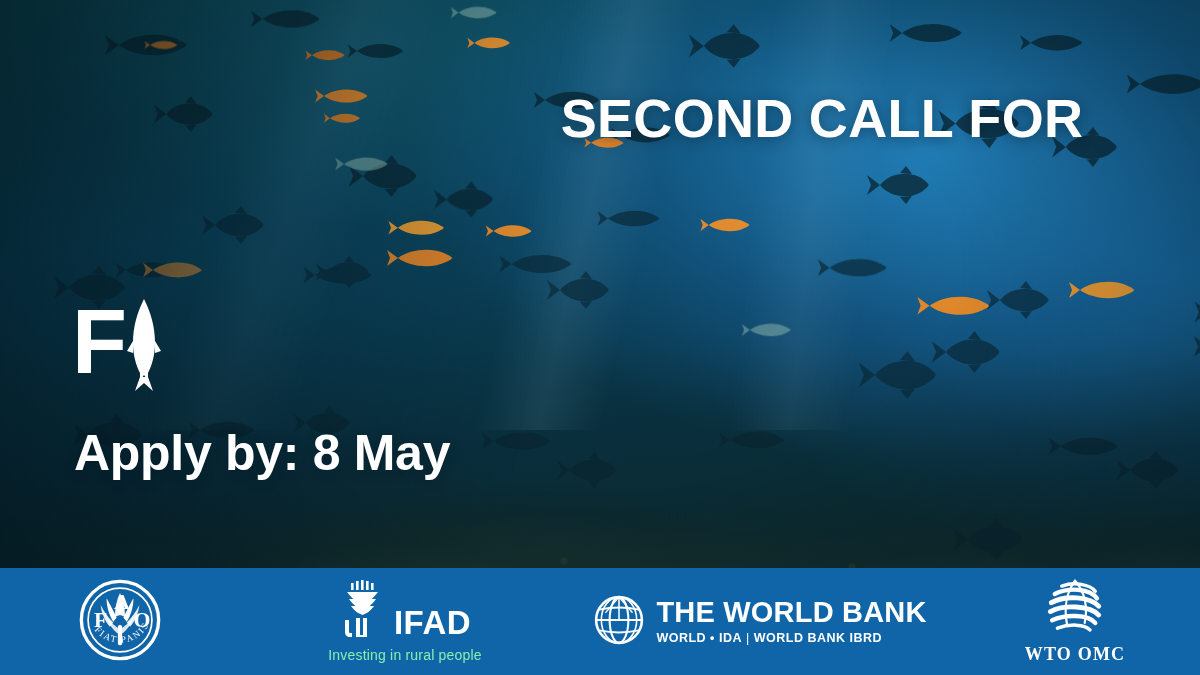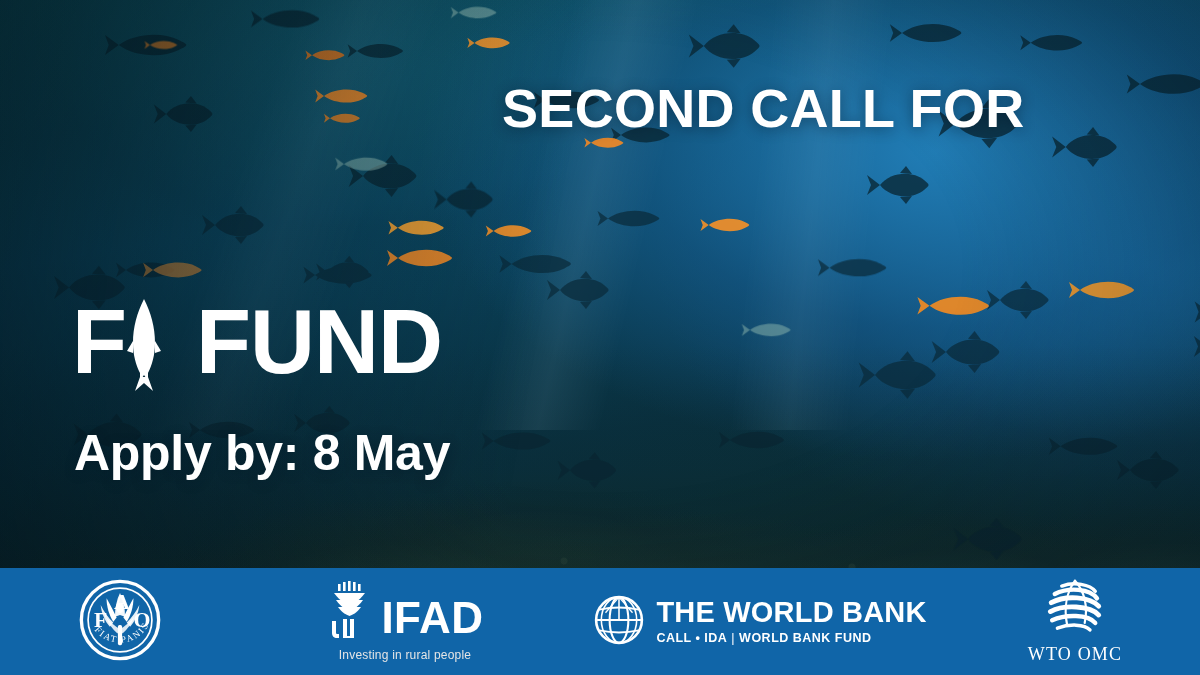--- a/index.html
+++ b/index.html
@@ -76,23 +76,23 @@
       radial-gradient(ellipse 900px 560px at 50% 46%, rgba(0,0,0,0) 40%, rgba(2,18,26,0.42) 100%);
   }
 
   
   .fishlayer { position:absolute; left:0; top:0; width:1200px; height:580px; }
   .fishlayer svg { position:absolute; left:0; top:0; }
 
   
   .headline {
     position:absolute;
-    right:58px; top:78px;
+    right:58px; top:88px;
     width:640px;
-    text-align:left;
+    text-align:center;
     color:#ffffff;
     font-size:54px;
     line-height:1.13;
     font-weight:bold;
     letter-spacing:0.3px;
     text-shadow:0 2px 14px rgba(0,20,35,0.45);
   }
 
   
   .wordmark {
@@ -124,31 +124,31 @@
     display:flex; align-items:center;
   }
   .logo-slot { display:flex; align-items:center; justify-content:center; height:100%; }
   .slot-fao { width:240px; }
   .slot-ifad { width:330px; }
   .slot-wb  { width:380px;justify-content:center; }
   .slot-wto { width:250px; }
 
   .ifad-wrap { display:flex; flex-direction:column; align-items:center; }
   .ifad-top { display:flex; align-items:flex-end; }
-  .ifad-name { color:#fff; font-size:44px; font-weight:bold; letter-spacing:0.5px; margin-left:3px; }
-  .ifad-tag { color:#e5e5e5; font-size:12px; margin-top:5px; letter-spacing:0.2px; }
+  .ifad-name { color:#fff; font-size:33px; font-weight:bold; letter-spacing:0.5px; margin-left:3px; }
+  .ifad-tag { color:#86efac; font-size:14px; margin-top:5px; letter-spacing:0.2px; }
 
   .wb-wrap { display:flex; align-items:center; }
   .wb-text { margin-left:11px; }
   .wb-title { color:#fff; font-size:29px; font-weight:bold; letter-spacing:0.2px; line-height:1.02; }
   .wb-sub { color:#fff; font-size:12.5px; font-weight:bold; letter-spacing:0.5px; margin-top:3px; white-space:nowrap; }
   .wb-sub .divider { font-weight:normal; padding:0 4px; }
 
   .wto-wrap { display:flex; flex-direction:column; align-items:center; }
-  .wto-text { color:#fff; font-family:"Liberation Serif", serif; font-size:18px; font-weight:normal; letter-spacing:1.2px; margin-top:3px; }
+  .wto-text { color:#fff; font-family:"Liberation Serif", serif; font-size:18px; font-weight:bold; letter-spacing:1.2px; margin-top:3px; }
 </style>
 </head>
 <body>
 
 <div id="poster">
 
   <div class="bg"></div>
   <div class="reef"></div>
   <div class="reef-tex"></div>
   <div class="shafts"></div>
@@ -286,21 +286,20 @@
     <span class="wm-fishglyph">
       <svg width="34" height="96" viewBox="0 0 34 96" aria-hidden="true">
 
         <path fill="#ffffff" d="M17,2 C24,16 28,30 28,46 C28,58 25,68 21,76 L21,84 L17,78 L13,84 L13,76 C9,68 6,58 6,46 C6,30 10,16 17,2 Z"></path>
         <path fill="#ffffff" d="M6,44 L0,54 L6,56 Z"></path>
         <path fill="#ffffff" d="M28,44 L34,54 L28,56 Z"></path>
         <path fill="#ffffff" d="M13,80 L8,94 L17,86 L26,94 L21,80 Z"></path>
       </svg>
     </span>
     <span class="wm-part" style="width:34px"></span>
-    <span class="wm-part">FUND</span>
   </div>
 
   <div class="apply">Apply by: 8 May</div>
 
   <div class="footer">
 
     <div class="logo-slot slot-fao">
       <span>
         <svg width="84" height="84" viewBox="0 0 100 100" aria-hidden="true">
           <circle cx="50" cy="50" r="46" fill="none" stroke="#ffffff" stroke-width="4"></circle>
@@ -376,21 +375,21 @@
             <path d="M12,30 Q50,22 88,30" fill="none" stroke="#ffffff" stroke-width="3.5"></path>
             <path d="M12,70 Q50,78 88,70" fill="none" stroke="#ffffff" stroke-width="3.5"></path>
             <line x1="50" y1="6" x2="50" y2="50" stroke="#ffffff" stroke-width="3"></line>
             <line x1="50" y1="6" x2="24" y2="36" stroke="#ffffff" stroke-width="2.5"></line>
             <line x1="50" y1="6" x2="76" y2="36" stroke="#ffffff" stroke-width="2.5"></line>
           </svg>
         </span>
         <div class="wb-text">
           <div class="wb-title">THE WORLD BANK</div>
           <div class="wb-sub">
-            <span>CALL • IDA</span><span class="divider">|</span><span>WORLD BANK FUND</span>
+            <span>WORLD • IDA</span><span class="divider">|</span><span>WORLD BANK IBRD</span>
           </div>
         </div>
       </div>
     </div>
 
     <div class="logo-slot slot-wto">
       <div class="wto-wrap">
         <span>
           <svg width="62" height="58" viewBox="0 0 70 66" aria-hidden="true">
             <g fill="none" stroke="#ffffff" stroke-linecap="round">

